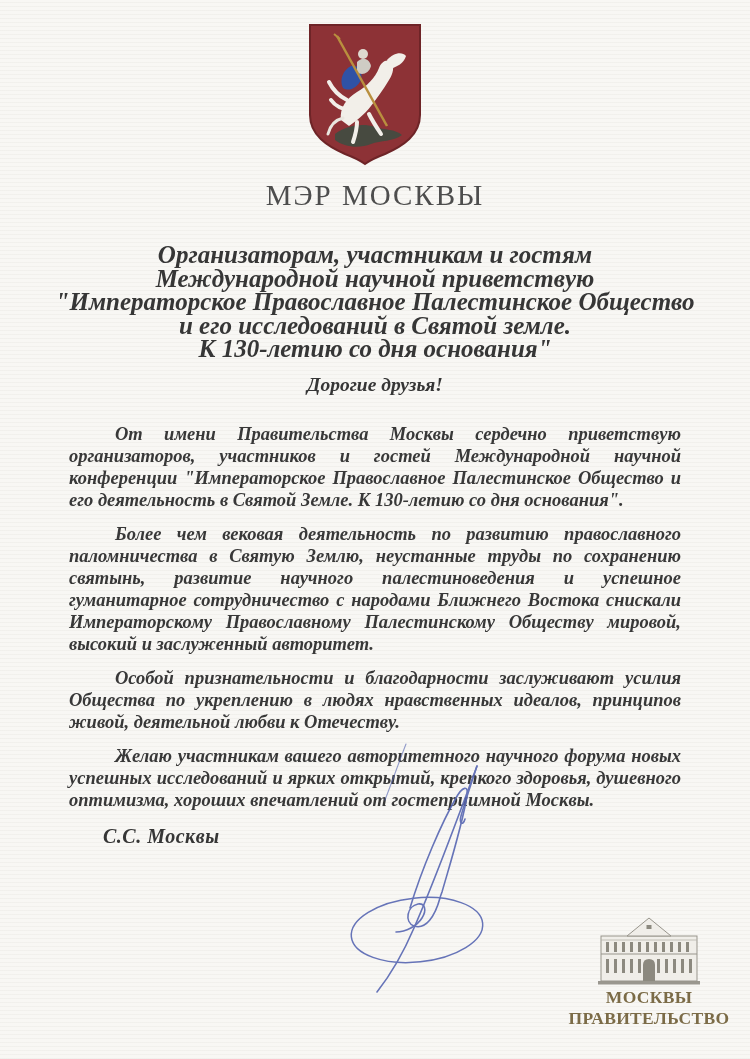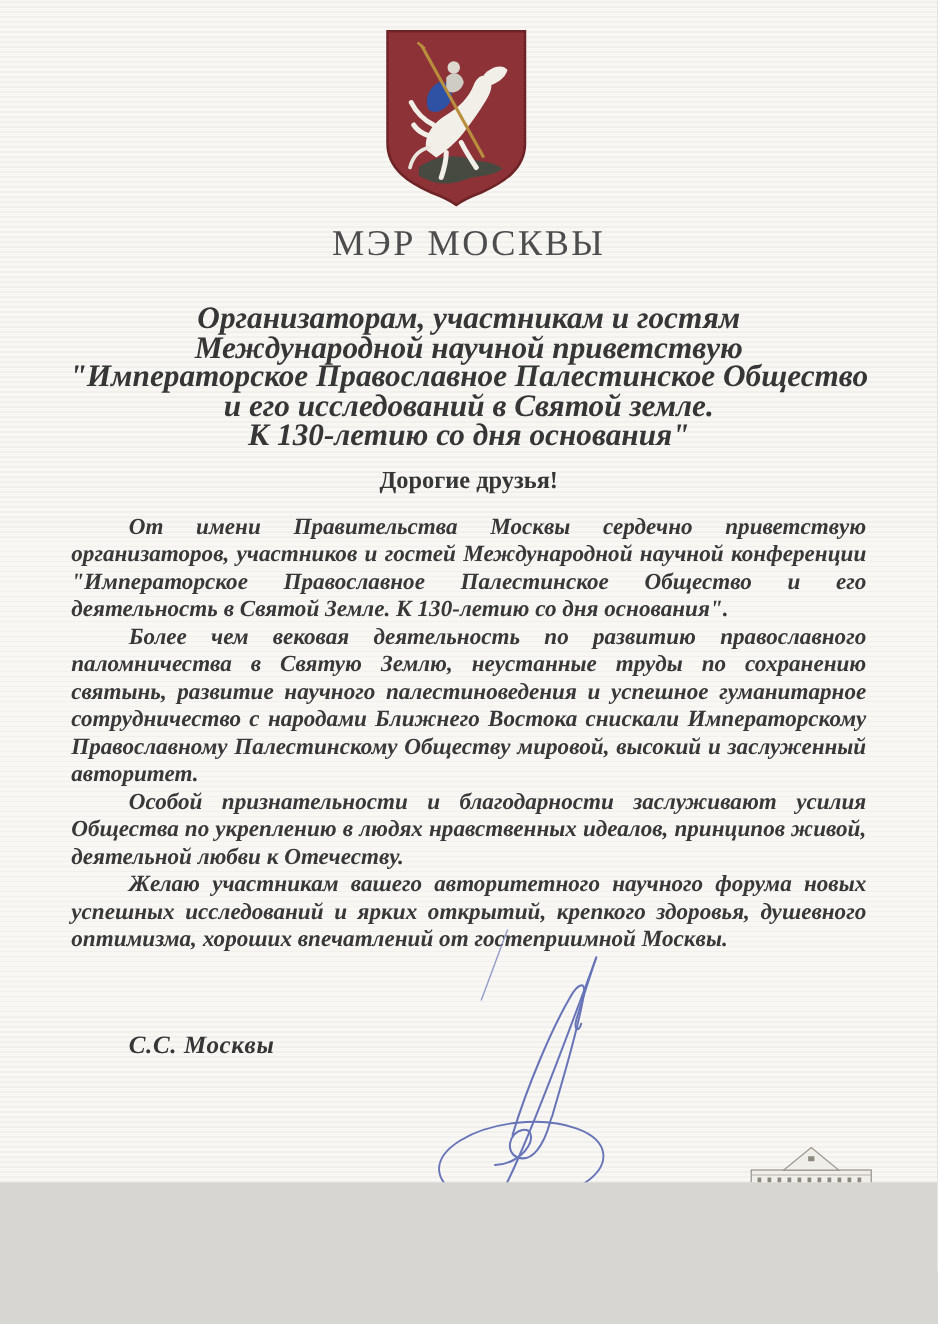--- a/index.html
+++ b/index.html
@@ -1,18 +1,18 @@
 <!DOCTYPE html>
 <html><head>
 <meta charset="utf-8">
 <style>
   html,body { margin:0; padding:0; background:#d8d6d2; }
   .page {
     position:relative;
-    width:750px; height:946px;
+    width:750px; height:1059px;
     margin:0 auto;
     background-color:#f8f7f4;
     background-image: repeating-linear-gradient(0deg,
       rgba(185,180,172,0.10) 0px, rgba(185,180,172,0.10) 1px,
       transparent 1px, transparent 4px);
     font-family:"Liberation Serif","DejaVu Serif",serif;
     color:#3a3a3a;
     overflow:hidden;
   }
   .crest { position:absolute; left:307px; top:22px; width:116px; height:144px; }
@@ -20,29 +20,29 @@
     position:absolute; left:0; right:0; top:179px;
     text-align:center; font-size:29px; letter-spacing:2px; color:#4d4d4d;
   }
   .address {
     position:absolute; left:55px; top:243px; width:640px;
     text-align:center; font-weight:bold; font-style:italic;
     font-size:25px; line-height:23.5px; color:#363636;
   }
   .salutation {
     position:absolute; left:0; right:0; top:374px;
-    text-align:center; font-weight:bold; 
+    text-align:center; font-weight:bold; font-style:italic;
     font-size:19.5px; color:#363636;
   }
   .body-text {
     position:absolute; left:57px; top:411px; width:636px;
     text-align:justify; font-weight:bold; font-style:italic;
     font-size:18.5px; line-height:22px; color:#383838;
   }
-  .body-text p { margin:0; text-indent:46px;font-family:Liberation Serif, serif; }
+  .body-text p { margin:12px; text-indent:46px;font-family:Liberation Serif, serif; }
   .sig-name {
     position:absolute; left:103px; top:825px;
     font-weight:bold; font-style:italic; font-size:20px;
     letter-spacing:0.5px; color:#363636;
   }
   .sig-scribble { position:absolute; left:338px; top:740px; width:150px; height:255px; }
   .footer-logo { position:absolute; left:557px; top:911px; width:184px; text-align:center; }
   .building { display:block; margin:0 auto; width:106px; height:76px; }
   .logo-text {
     font-weight:bold; font-size:17.5px; line-height:21px;

